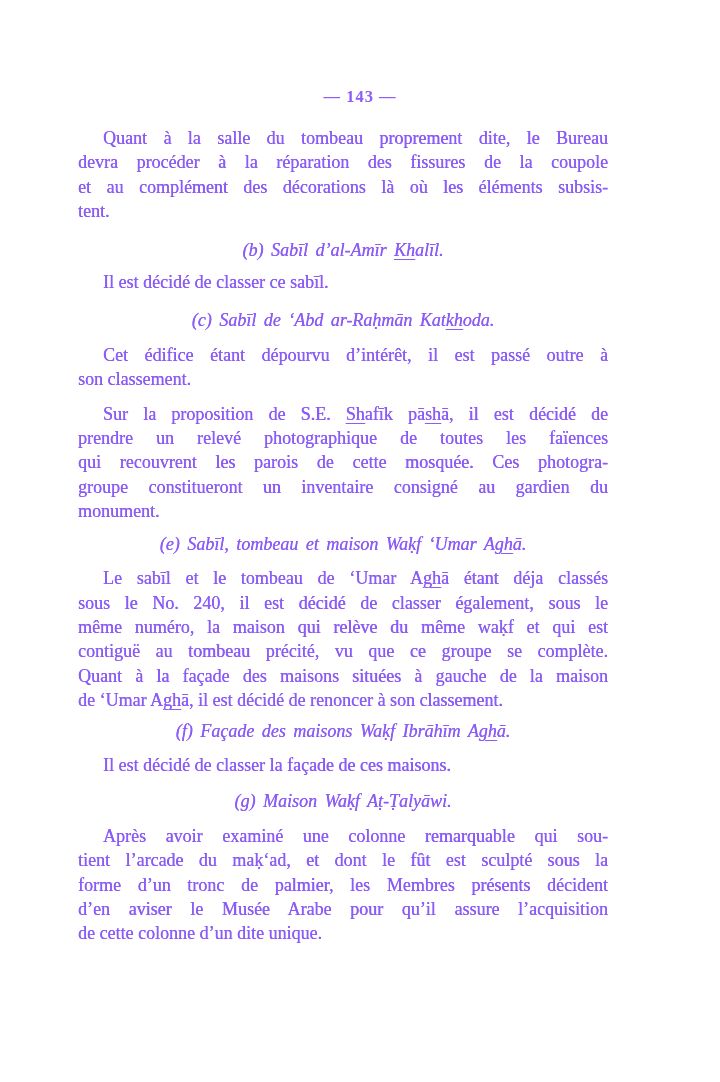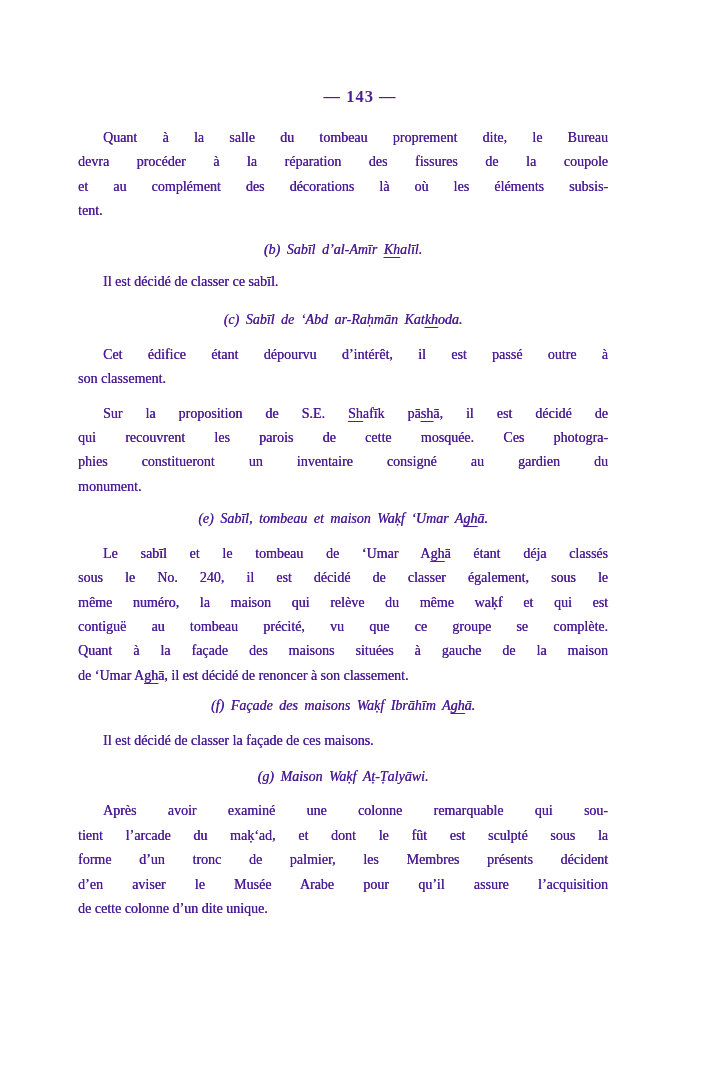--- a/index.html
+++ b/index.html
@@ -3,39 +3,39 @@
 <meta charset="utf-8">
 <style>
   html, body { margin: 0; padding: 0; background: #ffffff; }
   .page {
     position: relative;
     width: 720px;
     height: 1082px;
     background: #ffffff;
     overflow: hidden;
     font-family: "Liberation Serif", "DejaVu Serif", serif;
-    color: #4c1d95;
+    color: #8b5cf6;
   }
   .page-number {
     position: absolute;
     top: 88px;
     left: 0;
     width: 720px;
     text-align: center;
     font-size: 16.5px;
     line-height: 18px;
     font-weight: bold;
     letter-spacing: 1px;
   }
   .column {
     position: absolute;
     left: 78px;
     top: 118px;
     width: 530px;
-    font-size: 14px;
+    font-size: 18px;
     line-height: 24.4px;
     text-shadow: 0.3px 0 0 currentColor; 
   }
   .block { margin: 0; padding: 0; }
   .line {
     text-align: justify;
     text-align-last: justify;
   }
   .line.last { text-align-last: left; }
   .para .line:first-child { text-indent: 25px; }
@@ -97,22 +97,23 @@
       </div>
 
     <div class="block para m-pc">
         <div class="line"><span>Cet édifice étant dépourvu d’intérêt, il est passé outre à</span></div>
         <div class="line last"><span>son classement.</span></div>
       </div>
 
 
     <div class="block para m-pd">
         <div class="line"><span>Sur la proposition de S.E. </span><span class="u">Sh</span><span>afīk pā</span><span class="u">sh</span><span>ā, il est décidé de</span></div>
+        <div class="line"><span>prendre un relevé photographique de toutes les faïences</span></div>
         <div class="line"><span>qui recouvrent les parois de cette mosquée. Ces photogra-</span></div>
-        <div class="line"><span>phies constitueront un inventaire consigné au gardien du</span></div>
+        <div class="line"><span>groupe constitueront un inventaire consigné au gardien du</span></div>
         <div class="line last"><span>monument.</span></div>
       </div>
 
     <div class="block heading m-he">
         <div class="line last"><span>(e) Sabīl, tombeau et maison Waḳf ‘Umar A</span><span class="u">gh</span><span>ā.</span></div>
       </div>
 
     <div class="block para m-pe">
         <div class="line"><span>Le sabīl et le tombeau de ‘Umar A</span><span class="u">gh</span><span>ā étant déja classés</span></div>
         <div class="line"><span>sous le No. 240, il est décidé de classer également, sous le</span></div>

